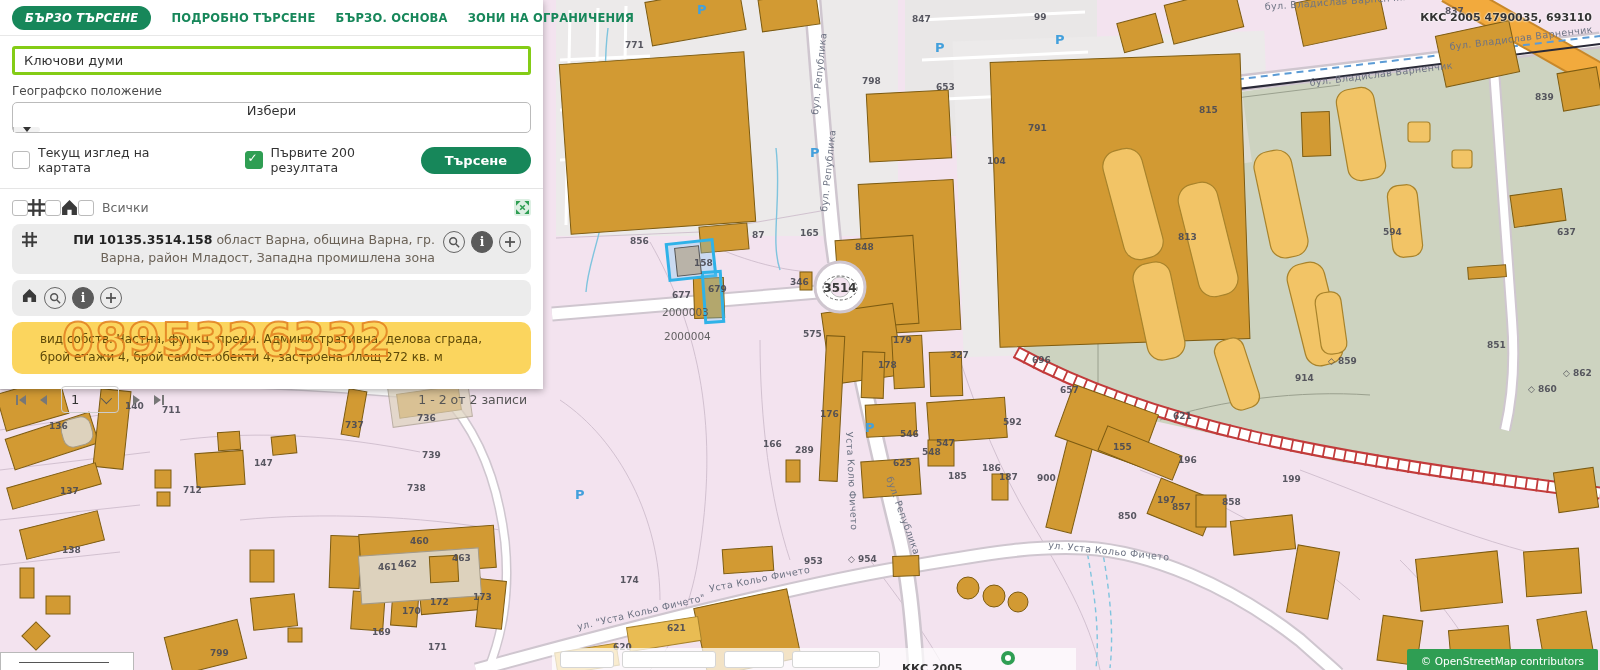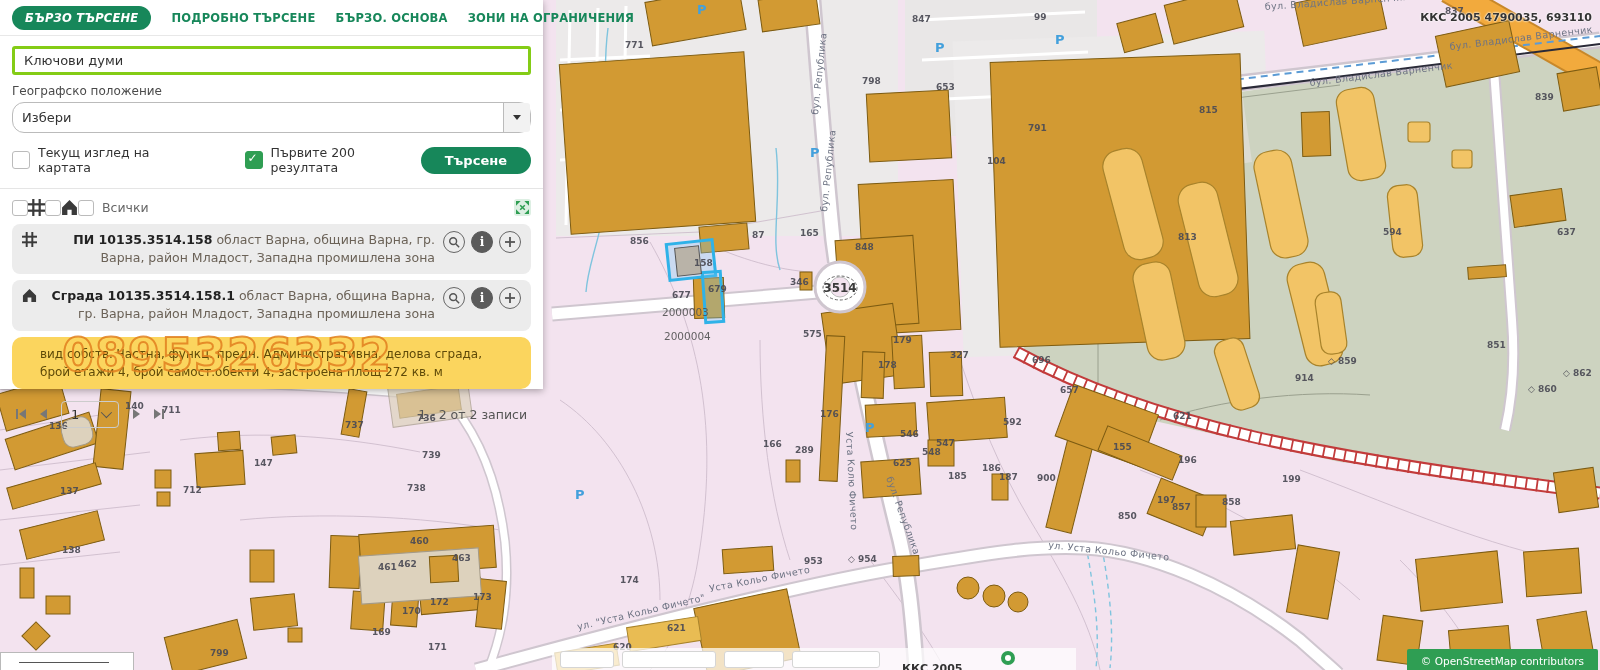--- a/index.html
+++ b/index.html
@@ -31,21 +31,21 @@
   
   .panel{position:absolute;left:0;top:0;width:543px;height:389px;background:#fff;z-index:10;
     box-shadow:0 2px 7px rgba(0,0,0,.3);box-sizing:border-box;}
   .tabs{display:flex;align-items:center;gap:20px;padding:6px 12px 5px;border-bottom:1px solid #e8e8e8;}
   .tab{font:700 11.5px "DejaVu Sans",sans-serif;color:#17875a;letter-spacing:.2px;cursor:pointer;white-space:nowrap;}
   .tab.active{background:#17875a;color:#fff;border-radius:14px;padding:5px 13px;font-style:italic;}
   .pbody{padding:10px 12px 0;}
   .kw-input{width:100%;box-sizing:border-box;height:29px;border:3px solid #84cc16;border-radius:3px;
     font:400 13px "DejaVu Sans",sans-serif;color:#333;padding:0 9px;outline:none;}
   .geo-label{font:400 12px "DejaVu Sans",sans-serif;color:#4a4a4a;margin:9px 0 4px;}
-  .selectbox{height:29px;border:1px solid #bbb;border-radius:12px;display:flex;align-items:center;position:relative;}
+  .selectbox{height:29px;border:1px solid #bbb;border-radius:5px;display:flex;align-items:center;position:relative;flex-direction:column;}
   .selectbox .val{flex:1;font:400 13px "DejaVu Sans",sans-serif;color:#333;padding:0 9px;}
   .dd-btn{width:26px;align-self:stretch;border-left:1px solid #bbb;background:#f2f2f2;border-radius:0 3px 3px 0;
     display:flex;align-items:center;justify-content:center;}
   .dd-arrow{width:0;height:0;border-left:4px solid transparent;border-right:4px solid transparent;border-top:5px solid #333;}
   .chk-row{display:flex;align-items:center;margin-top:12px;}
   .cbox{width:16px;height:16px;border:1px solid #bbb;border-radius:3px;background:#fff;flex:0 0 auto;}
   .cbox.checked{background:#2f9e53;border-color:#2f9e53;position:relative;}
   .cbox.checked::after{content:"✓";position:absolute;left:2px;top:-1px;color:#fff;font:700 12px "DejaVu Sans",sans-serif;}
   .chk-label{font:400 12.5px "DejaVu Sans",sans-serif;color:#333;margin:0 0 0 8px;}
   .search-btn{margin-left:auto;background:#17875a;color:#fff;border:none;border-radius:15px;
@@ -496,21 +496,20 @@
               </svg>
           </div>
         </div>
       </div>
 
       
       <div class="result-row">
         <svg class="res-ic" viewBox="0 0 16 16">
           <path d="M1,8 L8,1 L15,8 L15,15 L10,15 L10,10 L6,10 L6,15 L1,15 Z" fill="#3a3a3a"></path>
         </svg>
-        <div class="res-text"><b>Сграда 10135.3514.158.1</b><span> област Варна, община Варна, гр. Варна, район Младост, Западна промишлена зона</span></div>
         <div class="row-actions">
           <div class="circ">
             <svg width="12" height="12" viewBox="0 0 14 14">
                 <circle cx="6" cy="6" r="4" fill="none" stroke="#555" stroke-width="1.7"></circle>
                 <line x1="9" y1="9" x2="13" y2="13" stroke="#555" stroke-width="1.7"></line>
               </svg>
           </div>
           <div class="circ filled">i</div>
           <div class="circ">
             <svg width="12" height="12" viewBox="0 0 12 12">

